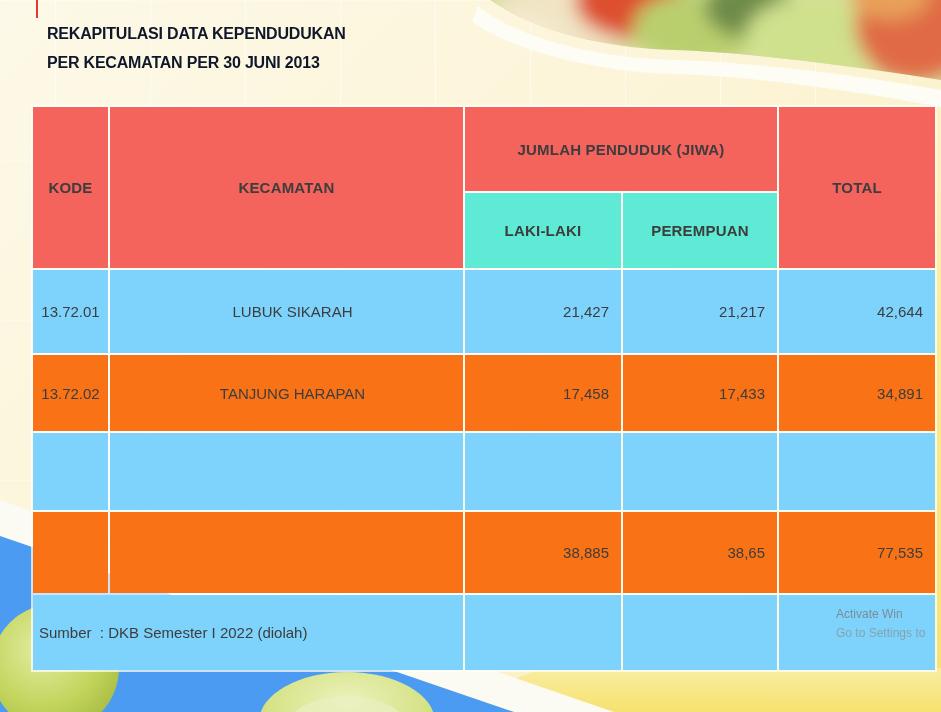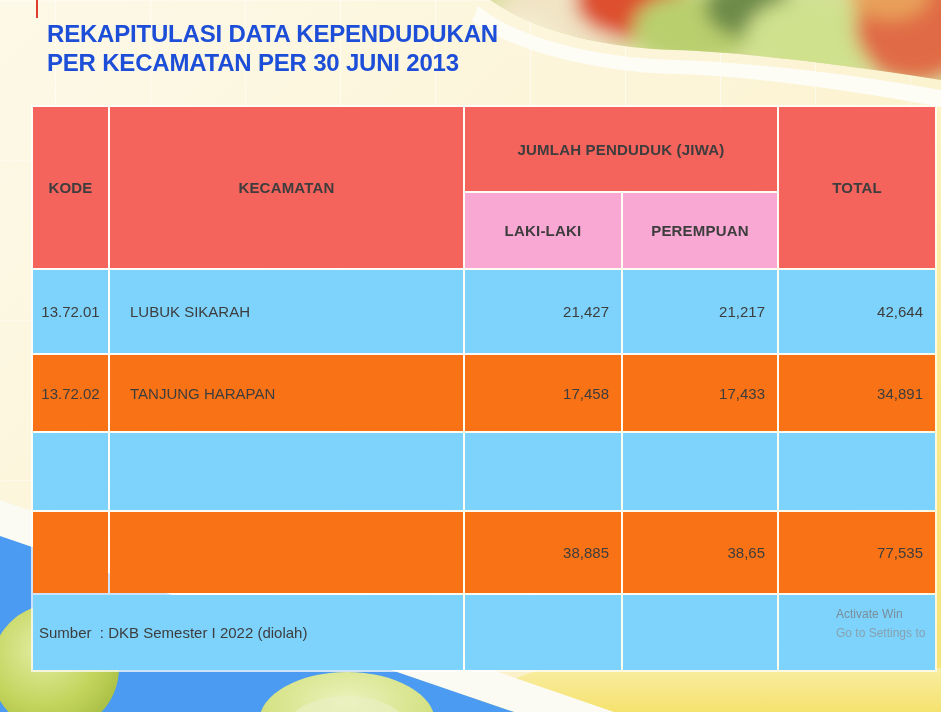--- a/index.html
+++ b/index.html
@@ -25,44 +25,44 @@
     position:absolute; left:430px; right:0; top:668px; bottom:0;
     background:linear-gradient(to bottom,#f9eda2,#f5e26e);
     clip-path:polygon(0 100%, 22% 0, 100% 0, 100% 100%);
   }
   .fruit-svg { position:absolute; top:0; left:460px; width:481px; height:130px; }
   .corner-svg { position:absolute; left:0; bottom:0; width:660px; height:222px; }
   .red-tick { position:absolute; left:36px; top:0; width:2px; height:18px; background:#e03c30; }
 
   .slide-title {
     position:absolute; left:47px; top:19px;
-    color:#1d4ed8; font-size:24px; font-weight:bold;
+    color:#0f172a; font-size:16px; font-weight:bold;
     line-height:29px; letter-spacing:-0.2px;
   }
 
   table.pop-table {
     position:absolute; left:31px; top:105px;
     border-collapse:separate; border-spacing:2px;
     background:rgba(255,255,255,0.72);
     table-layout:fixed;
   }
   table.pop-table td { vertical-align:middle; font-size:15px; color:#3d3d3d; overflow:hidden; }
   td.hdr {
     background:#f4635c; color:#7b1d15;
     font-size:13px; font-weight:bold; text-align:center; letter-spacing:.2px;
   }
   td.sub {
-    background:#f9a8d4; color:#3c3c3c;
+    background:#5eead4; color:#3c3c3c;
     font-size:13px; font-weight:bold; text-align:center; letter-spacing:.2px;
   }
   tr.r-light td { background:#7dd3fc; }
   tr.r-dark  td { background:#f97316;margin-top:44px; }
   td.num  { text-align:right; padding-right:12px; }
   td.kode { text-align:center; }
-  td.kec  { text-align:left; padding-left:20px; }
+  td.kec  { text-align:center; padding-left:12px; }
   td.src  { text-align:left; padding-left:6px; }
 
   .watermark {
     position:absolute; left:836px; top:603px;
     white-space:nowrap; z-index:30; text-align:left;
   }
   .watermark .wm1 { font-size:12px; color:rgba(120,114,114,0.72); line-height:22px; }
   .watermark .wm2 { font-size:12px; color:rgba(141,130,128,0.62); line-height:16px; }
 </style>
 </head>

